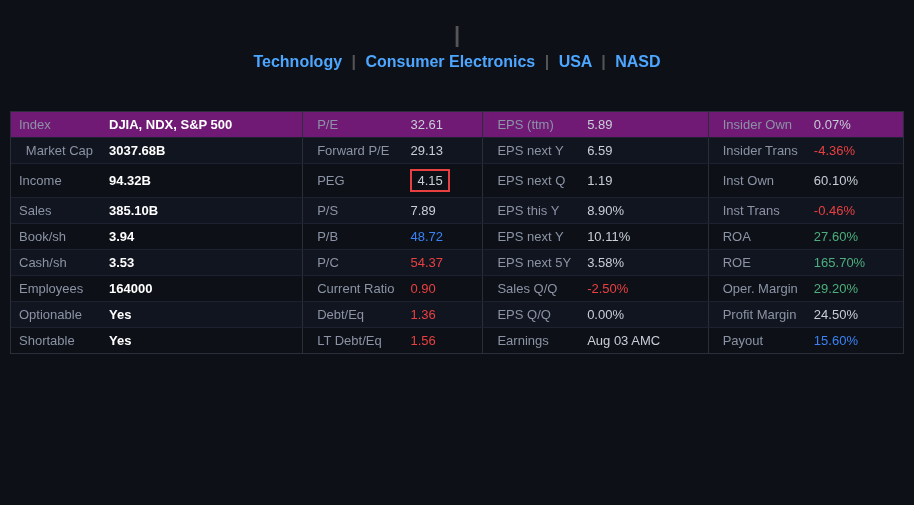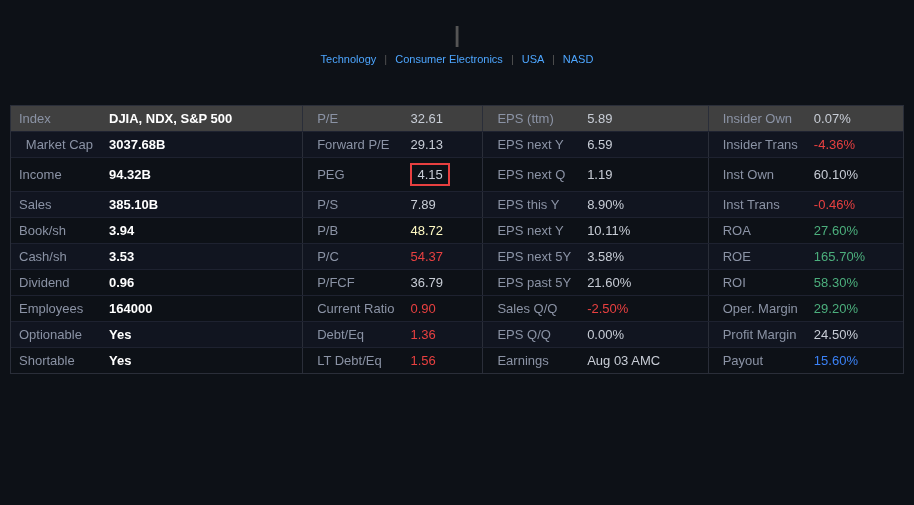--- a/index.html
+++ b/index.html
@@ -30,21 +30,22 @@
       color: #555;
       margin: 0 6px;
     }
 
     .company-name {
       color: #ffffff;
     }
 
     .header-tags {
       margin-top: 5px;
-      font-size: 11px;
+      font-size: 16px;
+      font-weight: bold;
     }
 
     .tag-link {
       color: #4da6ff;
     }
 
     .tag-sep {
       color: #555;
       margin: 0 5px;
     }
@@ -110,21 +111,21 @@
     <span class="tag-sep"> | </span>
     <span class="tag-link">USA</span>
     <span class="tag-sep"> | </span>
     <span class="tag-link">NASD</span>
   </div>
 </div>
 
 <div class="table-container">
   <table>
     <tbody id="table-body">
-    <tr style="background-color: #404040;">
+    <tr style="background-color: #701a75;">
           <td class="label" style="color: rgb(139, 147, 165);">Index</td>
           <td class="value" style="font-weight: bold; color: rgb(255, 255, 255);">DJIA, NDX, S&amp;P 500</td>
           <td class="label col-sep" style="color: rgb(139, 147, 165); border-left: 1px solid rgb(42, 46, 57); padding-left: 14px;">P/E</td>
           <td style="color: rgb(200, 205, 214);">32.61</td>
           <td class="label col-sep" style="color: rgb(139, 147, 165); border-left: 1px solid rgb(42, 46, 57); padding-left: 14px;">EPS (ttm)</td>
           <td style="color: rgb(200, 205, 214);">5.89</td>
           <td class="label col-sep" style="color: rgb(139, 147, 165); border-left: 1px solid rgb(42, 46, 57); padding-left: 14px;">Insider Own</td>
           <td style="color: rgb(200, 205, 214);">0.07%</td>
         </tr>
         <tr style="background-color: rgb(17, 21, 32);">
@@ -154,47 +155,37 @@
           <td style="color: rgb(200, 205, 214);">7.89</td>
           <td class="label col-sep" style="color: rgb(139, 147, 165); border-left: 1px solid rgb(42, 46, 57); padding-left: 14px;">EPS this Y</td>
           <td style="color: rgb(200, 205, 214);">8.90%</td>
           <td class="label col-sep" style="color: rgb(139, 147, 165); border-left: 1px solid rgb(42, 46, 57); padding-left: 14px;">Inst Trans</td>
           <td style="color: rgb(232, 64, 64);">-0.46%</td>
         </tr>
         <tr style="background-color: rgb(13, 17, 23);">
           <td class="label" style="color: rgb(139, 147, 165);">Book/sh</td>
           <td class="value" style="font-weight: bold; color: rgb(255, 255, 255);">3.94</td>
           <td class="label col-sep" style="color: rgb(139, 147, 165); border-left: 1px solid rgb(42, 46, 57); padding-left: 14px;">P/B</td>
-          <td style="color: #fef9c3;">48.72</td>
+          <td style="color: #3b82f6;">48.72</td>
           <td class="label col-sep" style="color: rgb(139, 147, 165); border-left: 1px solid rgb(42, 46, 57); padding-left: 14px;">EPS next Y</td>
           <td style="color: rgb(200, 205, 214);">10.11%</td>
           <td class="label col-sep" style="color: rgb(139, 147, 165); border-left: 1px solid rgb(42, 46, 57); padding-left: 14px;">ROA</td>
           <td style="color: rgb(76, 175, 125);">27.60%</td>
         </tr>
         <tr style="background-color: rgb(17, 21, 32); margin-left: 24px;">
           <td class="label" style="color: rgb(139, 147, 165);">Cash/sh</td>
           <td class="value" style="font-weight: bold; color: rgb(255, 255, 255);">3.53</td>
           <td class="label col-sep" style="color: rgb(139, 147, 165); border-left: 1px solid rgb(42, 46, 57); padding-left: 14px;">P/C</td>
           <td style="color: rgb(232, 64, 64);">54.37</td>
           <td class="label col-sep" style="color: rgb(139, 147, 165); border-left: 1px solid rgb(42, 46, 57); padding-left: 14px;">EPS next 5Y</td>
           <td style="color: rgb(200, 205, 214);">3.58%</td>
           <td class="label col-sep" style="color: rgb(139, 147, 165); border-left: 1px solid rgb(42, 46, 57); padding-left: 14px;">ROE</td>
           <td style="color: rgb(76, 175, 125);">165.70%</td>
         </tr>
         <tr style="background-color: rgb(13, 17, 23);">
-          <td class="label" style="color: rgb(139, 147, 165);">Dividend</td>
-          <td class="value" style="font-weight: bold; color: rgb(255, 255, 255);">0.96</td>
-          <td class="label col-sep" style="color: rgb(139, 147, 165); border-left: 1px solid rgb(42, 46, 57); padding-left: 14px;">P/FCF</td>
-          <td style="color: rgb(200, 205, 214);">36.79</td>
-          <td class="label col-sep" style="color: rgb(139, 147, 165); border-left: 1px solid rgb(42, 46, 57); padding-left: 14px;">EPS past 5Y</td>
-          <td style="color: rgb(200, 205, 214);">21.60%</td>
-          <td class="label col-sep" style="color: rgb(139, 147, 165); border-left: 1px solid rgb(42, 46, 57); padding-left: 14px;">ROI</td>
-          <td style="color: rgb(76, 175, 125);">58.30%</td>
-        </tr>
-        <tr style="background-color: rgb(13, 17, 23);">
           <td class="label" style="color: rgb(139, 147, 165);">Employees</td>
           <td class="value" style="font-weight: bold; color: rgb(255, 255, 255);">164000</td>
           <td class="label col-sep" style="color: rgb(139, 147, 165); border-left: 1px solid rgb(42, 46, 57); padding-left: 14px;">Current Ratio</td>
           <td style="color: rgb(232, 64, 64);">0.90</td>
           <td class="label col-sep" style="color: rgb(139, 147, 165); border-left: 1px solid rgb(42, 46, 57); padding-left: 14px;">Sales Q/Q</td>
           <td style="color: rgb(232, 64, 64);">-2.50%</td>
           <td class="label col-sep" style="color: rgb(139, 147, 165); border-left: 1px solid rgb(42, 46, 57); padding-left: 14px;">Oper. Margin</td>
           <td style="color: rgb(76, 175, 125);">29.20%</td>
         </tr>
         <tr style="background-color: rgb(17, 21, 32);">

